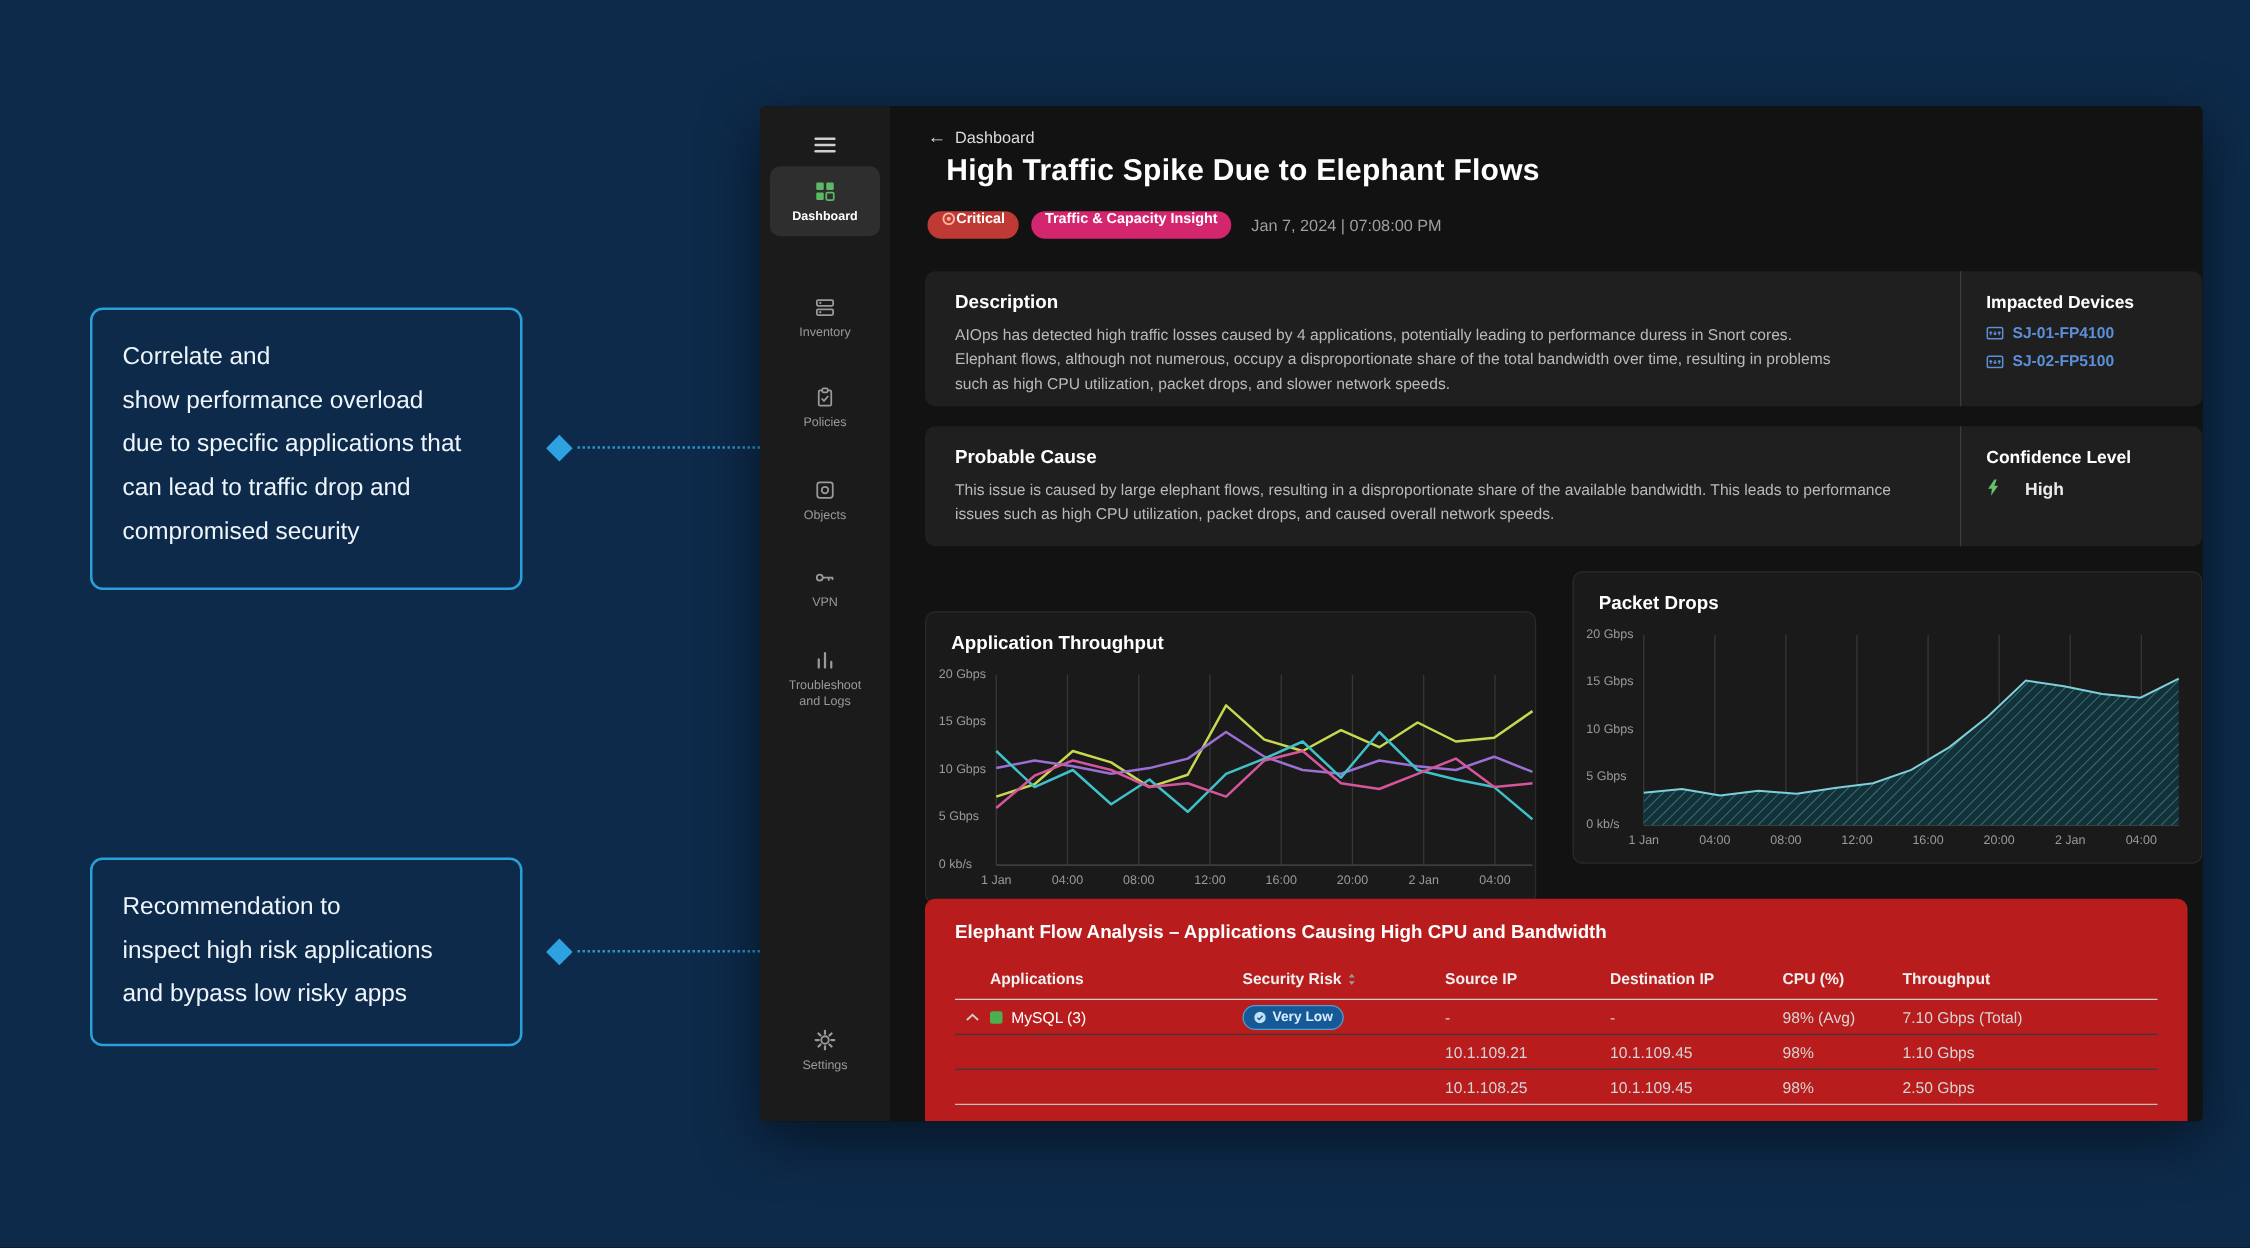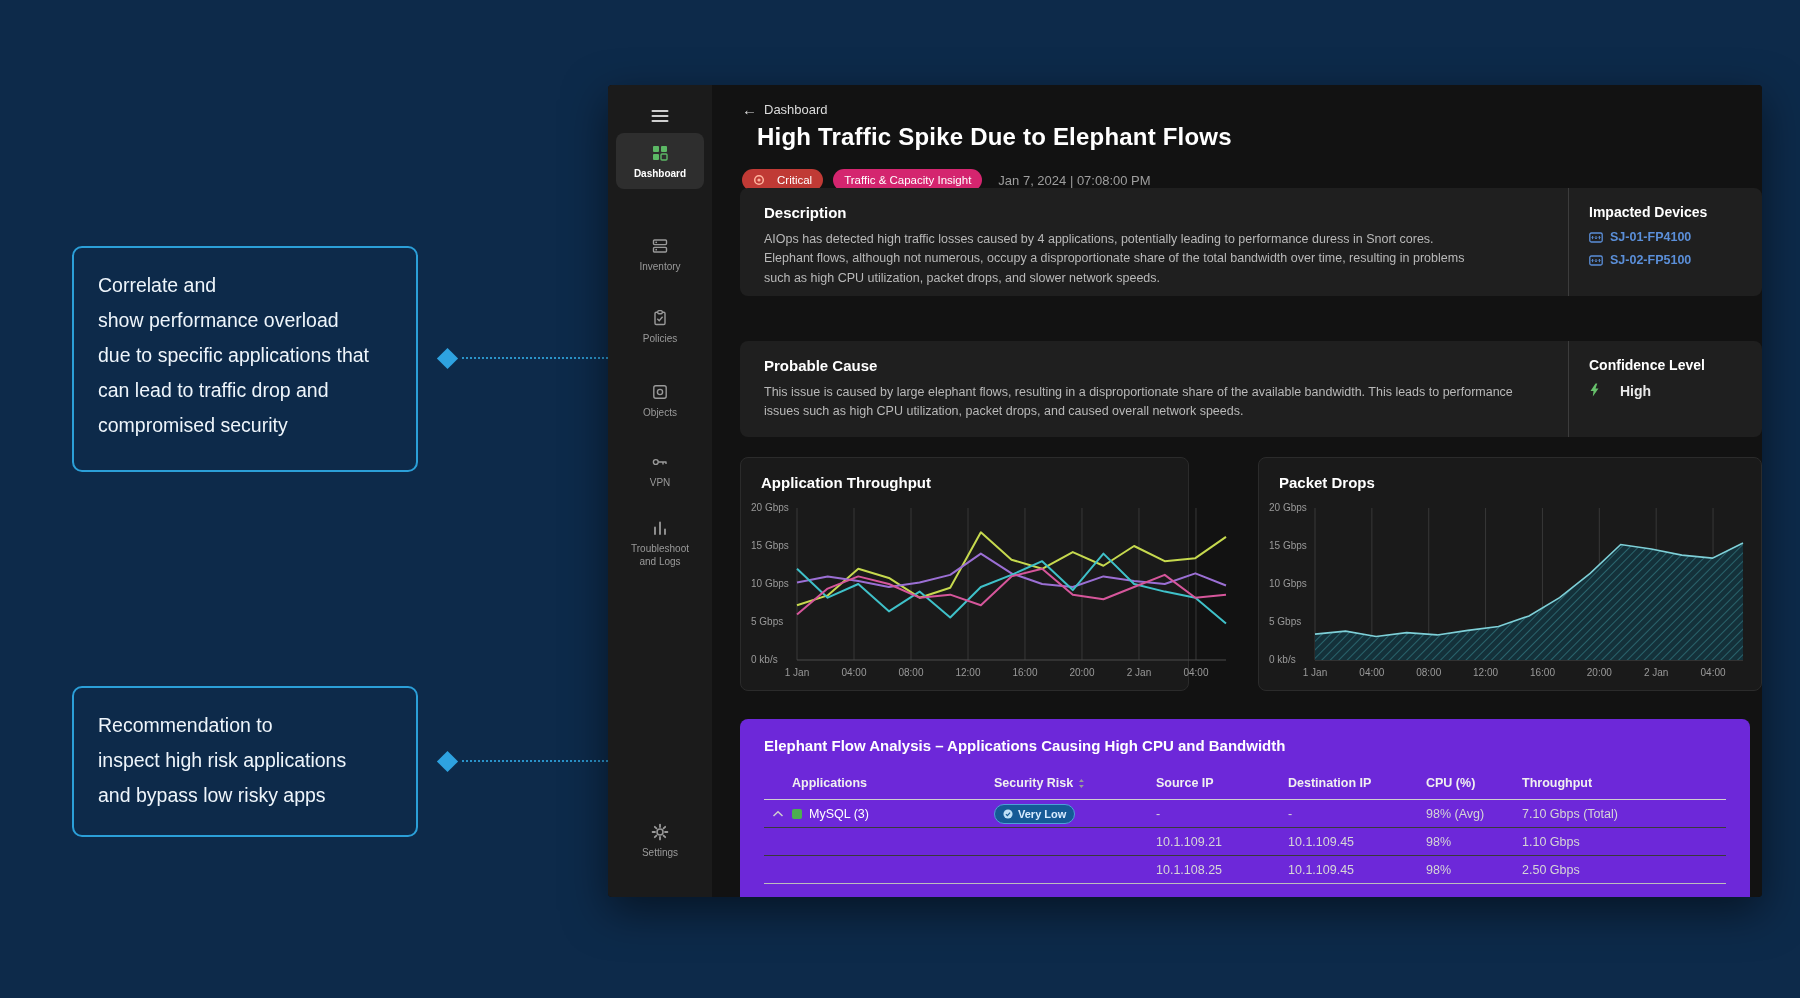--- a/index.html
+++ b/index.html
@@ -51,51 +51,51 @@
   #si-settings{top:738px;}
   .sicon{display:block;}
 
   
   .main{position:absolute;left:104px;top:0;right:0;bottom:0;background:#121212;}
   .breadcrumb{position:absolute;left:30px;top:16px;display:flex;align-items:center;gap:7px;
     color:#dcdcdc;font-size:13px;cursor:pointer;}
   .breadcrumb .arr{font-size:15px;}
   .page-title{position:absolute;left:30px;top:38px;color:#fff;font-size:24px;font-weight:bold;letter-spacing:.2px;margin-left:15px;}
   .badge-row{position:absolute;left:30px;top:84px;display:flex;align-items:center;gap:10px;}
-  .pill{display:inline-flex;align-items:center;gap:12px;height:22px;padding:0 11px;border-radius:11px;
-    color:#fff;font-size:11.5px;font-weight:normal;}
+  .pill{display:inline-flex;gap:0;height:22px;padding:0 11px;border-radius:11px;
+    color:#fff;font-size:11.5px;font-weight:bold;}
   .pill.critical{background:#c03a35;}
   .pill.insight{background:#d4256f;}
   .timestamp{color:#9e9e9e;font-size:13px;margin-left:6px;}
 
   .card{position:absolute;left:28px;right:0;background:#1f1f1f;border-radius:8px;display:flex;box-sizing:border-box;}
-  #desc-card{top:103px;height:108px;gap:48px;}
+  #desc-card{top:132px;height:108px;gap:48px;}
   #pc-card{top:256px;height:96px;}
   .card-left{flex:1;padding:16px 24px 0 24px;min-width:0;}
   .card-title{color:#fff;font-size:15px;font-weight:bold;margin-bottom:9px;}
   .card-body{color:#b9b9b9;font-size:12.5px;line-height:1.55;padding-right:14px;}
   .card-right{width:194px;border-left:1px solid #3c3c3c;padding:16px 0 0 20px;box-sizing:border-box;}
   .card-right .card-title{margin-bottom:10px;}
   .dev-link{display:flex;align-items:center;gap:7px;color:#5b8fd9;font-size:12.5px;font-weight:bold;
     margin-bottom:9px;cursor:pointer;}
   .conf-row{display:flex;align-items:flex-start;gap:20px;color:#eaeaea;font-size:14px;font-weight:bold;}
 
   
   .chart-card{position:absolute;top:372px;height:234px;background:#1a1a1a;border:1px solid #2b2b2b;
     border-radius:8px;box-sizing:border-box;}
-  #chart-card-left{left:28px;width:449px;}
+  #chart-card-left{left:28px;width:489px;margin-top:32px;}
   #chart-card-right{left:546px;right:0;}
   .chart-card .card-title{position:absolute;left:20px;top:16px;margin:0;}
   .chart-body{position:absolute;left:10px;right:10px;top:42px;bottom:4px;}
   .chart-body svg{display:block;}
   .ytick{position:absolute;left:0;text-align:left;color:#9a9a9a;font-size:10px;}
   .xtick{position:absolute;transform:translateX(-50%);color:#9a9a9a;font-size:10px;}
 
   
-  #table-card{position:absolute;left:28px;right:12px;top:634px;height:178px;background:#6d28d9;
+  #table-card{position:absolute;left:28px;right:12px;top:634px;height:178px;background:#b91c1c;
     border-radius:8px 8px 0 0;box-sizing:border-box;padding:18px 24px 0 24px;overflow:hidden;}
   .table-title{color:#fff;font-size:15px;font-weight:bold;margin-bottom:13px;}
   .t-head,.t-row{display:grid;grid-template-columns:28px 202px 162px 132px 138px 96px 1fr;align-items:center;}
   .t-head{height:32px;border-bottom:1px solid #cfcfcf;color:#f0f0f0;font-size:12.5px;font-weight:bold;}
   .t-row{height:27px;border-bottom:1px solid #3a3a3a;color:#d6d6d6;font-size:12.5px;}
   .t-row.last{border-bottom:1px solid #bdbdbd;}
   .th-sort{display:inline-flex;align-items:center;gap:4px;cursor:pointer;}
   .app-cell{display:flex;align-items:center;gap:7px;color:#fff;}
   .app-swatch{width:10px;height:10px;border-radius:2px;background:#4caf50;}
   .risk-pill{display:inline-flex;align-items:center;gap:5px;background:#155a96;border:1px solid #4e9fd8;

